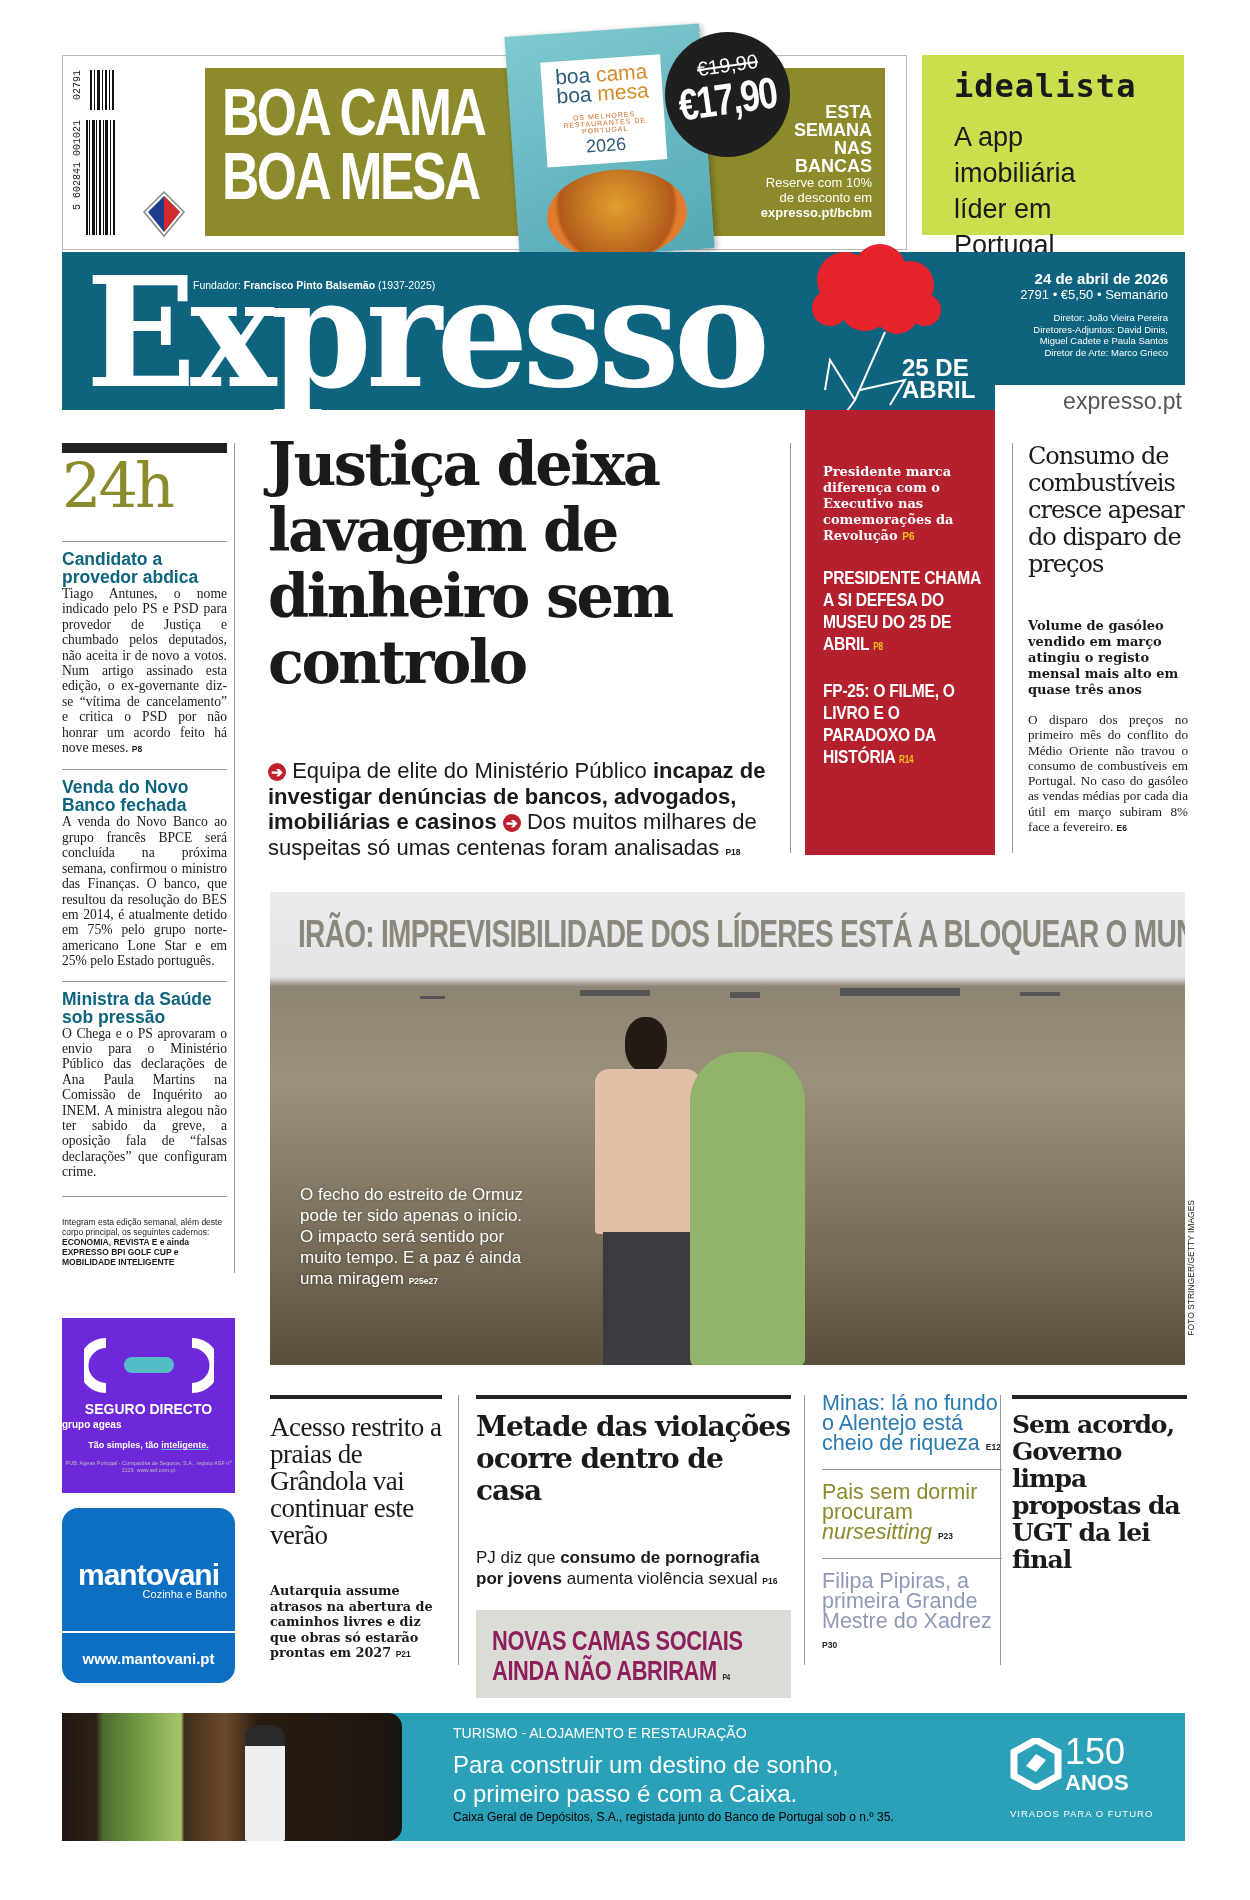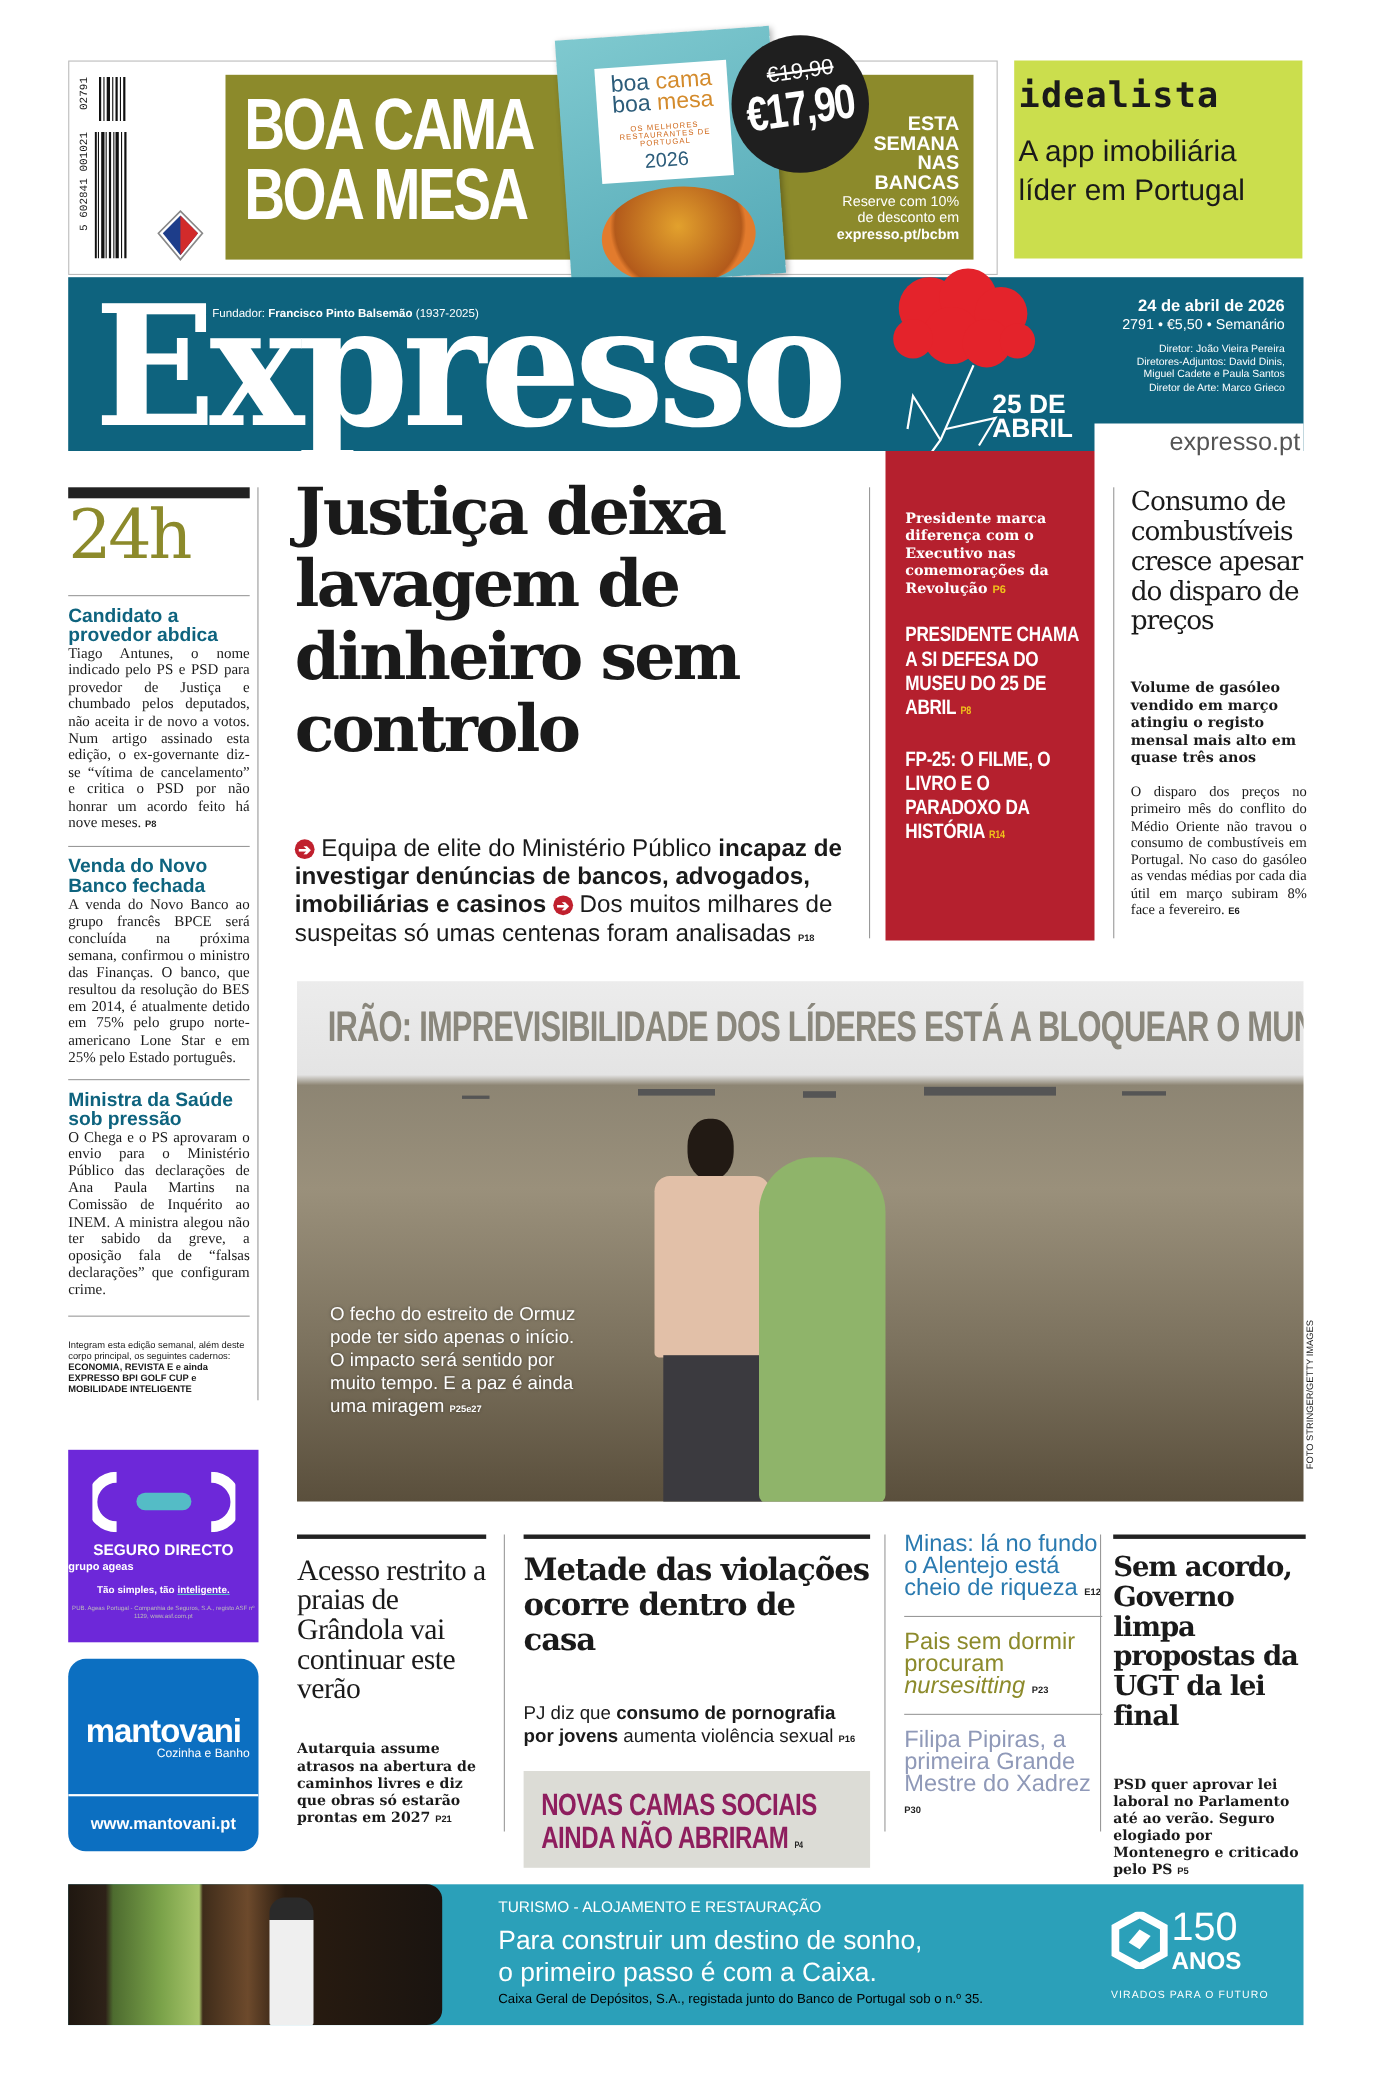--- a/index.html
+++ b/index.html
@@ -19,21 +19,21 @@
   .book-label .bt span { color: #d48b2c; }
   .book-label .bs { font-size: 7px; color: #d06a1d; margin-top: 10px; letter-spacing: 1px; }
   .book-label .by { font-size: 18px; color: #2c5c7a; margin-top: 2px; }
   .pot { position:absolute; left: 30px; top: 140px; width: 140px; height: 90px; border-radius: 50%; background: radial-gradient(circle at 50% 40%, #e2a12d, #b35a1b 65%, #e27b2d 70%); }
   .price-circle { left: 665px; top: 32px; width: 125px; height: 125px; border-radius: 50%; background: #1f1f1f; color:#fff; text-align:center; }
   .price-old { font-size: 20px; margin-top: 22px; text-decoration: line-through; transform: rotate(-8deg); }
   .price-new { font-size: 44px; font-weight: bold; line-height: 44px; transform: rotate(-8deg) scaleX(0.8); letter-spacing: -2px; }
   .bcbm-side { left: 752px; top: 103px; width: 120px; text-align: right; color: #fff; }
   .bcbm-side .big { font-size: 18px; font-weight: bold; line-height: 18px; }
   .bcbm-side .small { font-size: 13px; line-height: 15px; }
-  .idealista { left: 922px; top: 55px; width: 262px; height: 180px; background: #cbde4d; padding: 12px 4px; }
+  .idealista { left: 922px; top: 55px; width: 262px; height: 180px; background: #cbde4d; padding: 12px 32px; }
   .idealista .logo { font-family: "DejaVu Sans Mono", monospace; font-weight: bold; font-size: 32px; letter-spacing: 1px; }
   .idealista .tag { font-size: 27px; line-height: 36px; margin-top: 14px; }
 
   
   .mast { left: 62px; top: 252px; width: 1123px; height: 158px; background: #0e637e; }
   .mast-white { left: 995px; top: 385px; width: 190px; height: 25px; background: #fff; }
   .logo-word { left: 86px; top: 258px; color: #fff; font-size: 152px; font-weight: bold; letter-spacing: -6px; line-height: 150px; font-family: "DejaVu Serif", serif; transform: scaleX(0.95); transform-origin: left top; }
   .founder { left: 193px; top: 279px; color: #fff; font-size: 10.5px; }
   .founder b { font-weight: bold; }
   .carnation { left: 785px; top: 240px; width: 200px; height: 220px; }
@@ -344,21 +344,20 @@
   <div class="b3-sep"></div>
   <div class="b3-i" style="color:#8c8a2b"><span>Pais sem dormir procuram</span> <i>nursesitting</i> <span class="pg" style="color:#222">P23</span></div>
   <div class="b3-sep"></div>
   <div class="b3-i" style="color:#8f99b8"><span>Filipa Pipiras, a primeira Grande Mestre do Xadrez</span> <span class="pg" style="color:#222">P30</span></div>
 </div>
 <div class="abs vline" style="left:1000px;top:1395px;height:270px"></div>
 
 <div class="abs b4">
   <div class="topbar"></div>
   <div class="b4-h">Sem acordo, Governo limpa propostas da UGT da lei final</div>
-  <div class="b4-s"><span>PSD quer aprovar lei laboral no Parlamento até ao verão. Seguro elogiado por Montenegro e criticado pelo PS</span> <span class="pg">P5</span></div>
 </div>
 
 <div class="abs cgd"></div>
 <div class="abs cgd-img"></div>
 <div class="abs cgd-person"></div>
 <div class="abs cgd-t">TURISMO - ALOJAMENTO E RESTAURAÇÃO</div>
 <div class="abs cgd-h">
   <div>Para construir um destino de sonho,</div>
   <div>o primeiro passo é com a Caixa.</div>
 </div>

